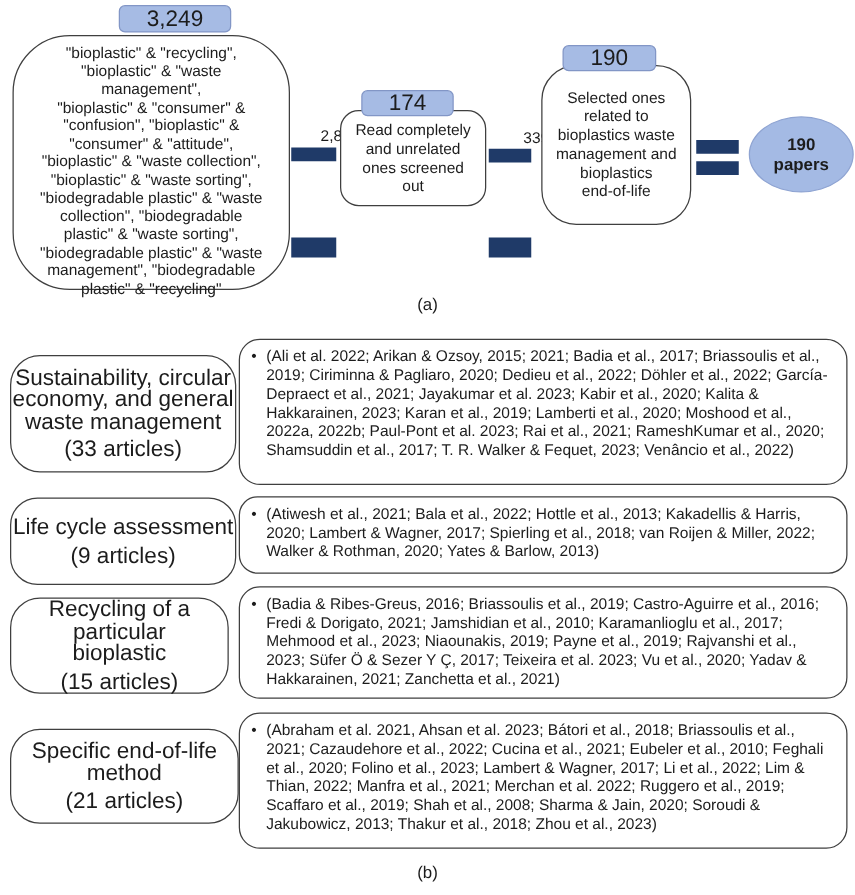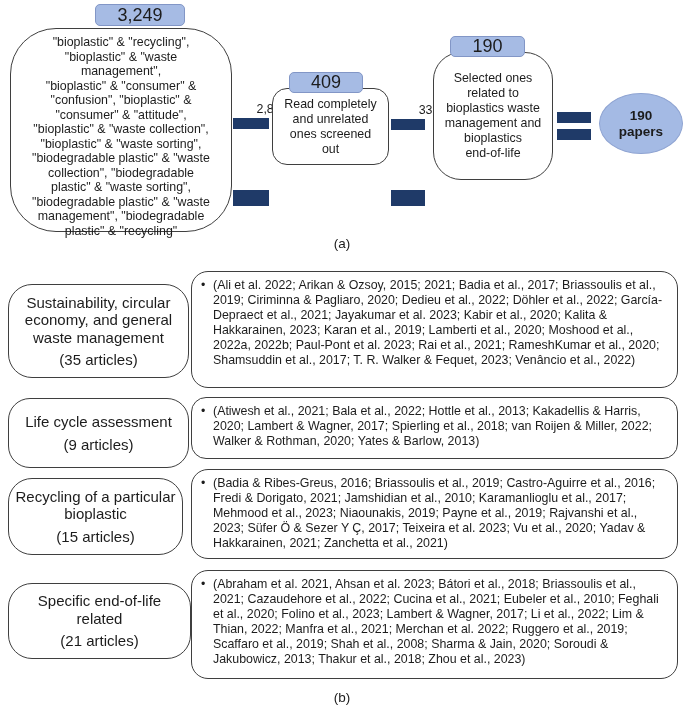--- a/index.html
+++ b/index.html
@@ -16,21 +16,21 @@
   .dash{position:absolute;background:var(--dash-navy);}
   .pre{white-space:pre-line;}
   .ctr{text-align:center;}
   .vctr{display:flex;align-items:center;justify-content:center;flex-direction:column;}
   .flowlabel{position:absolute;font-size:12.4px;text-align:center;margin-left:21px;}
   .searchtext{font-size:12.4px;line-height:14.5px;padding-top:6px;}
   .boxtext{font-size:12.4px;line-height:15px;}
   .ellipse{position:absolute;background:var(--ellipse-fill);border:1px solid var(--ellipse-border);
            border-radius:50%;display:flex;align-items:center;justify-content:center;
            font-weight:bold;font-size:13.5px;line-height:16px;text-align:center;}
-  .catbox{gap:5px;font-size:15px;line-height:17.5px;text-align:center;}
+  .catbox{gap:5px;font-size:18px;line-height:17.5px;text-align:center;}
   .refbox{display:flex;align-items:flex-start;padding:6px 9px 0 9px;
           font-size:12.4px;line-height:14.9px;text-align:left;}
   .bullet{flex:0 0 12px;font-size:12.4px;}
   .panelabel{position:absolute;left:0;width:684px;text-align:center;font-size:13.5px;}
 </style>
 </head>
 <body>
 
 <div class="fig">
 
@@ -50,21 +50,21 @@
 plastic" &amp; "waste sorting",
 "biodegradable plastic" &amp; "waste
 management", "biodegradable
 plastic" &amp; "recycling"</div>
   </div>
 
   <div class="flowlabel" style="left:230px;top:102px;width:42px;">2,840</div>
   <div class="dash" style="left:233px;top:118px;width:36px;height:11px;"></div>
   <div class="dash" style="left:233px;top:190px;width:36px;height:16px;"></div>
 
-  <div class="badge" style="left:289px;top:72px;width:74px;height:21px;">409</div>
+  <div class="badge" style="left:289px;top:72px;width:74px;height:21px;">174</div>
   <div class="rbox vctr" style="left:272px;top:88px;width:117px;height:77px;border-radius:15px;">
     <div class="pre ctr boxtext">Read completely
 and unrelated
 ones screened
 out</div>
   </div>
 
   <div class="flowlabel" style="left:389px;top:103px;width:38px;">339</div>
   <div class="dash" style="left:391px;top:119px;width:34px;height:11px;"></div>
   <div class="dash" style="left:391px;top:190px;width:34px;height:16px;"></div>
@@ -84,21 +84,21 @@
 
   <div class="ellipse pre" style="left:599px;top:93px;width:82px;height:59px;">190
 papers</div>
 
   <div class="panelabel" style="top:236px;">(a)</div>
 
   <div class="rbox vctr catbox" style="left:8px;top:284px;width:181px;height:94px;border-radius:24px;">
     <div class="pre ctr">Sustainability, circular
 economy, and general
 waste management</div>
-    <div>(35 articles)</div>
+    <div>(33 articles)</div>
   </div>
   <div class="rbox refbox" style="left:191px;top:271px;width:487px;height:117px;border-radius:17px;">
     <span class="bullet">•</span>
     <div>(Ali et al. 2022; Arikan &amp; Ozsoy, 2015; 2021; Badia et al., 2017; Briassoulis et al., 2019; Ciriminna &amp; Pagliaro, 2020; Dedieu et al., 2022; Döhler et al., 2022; García-Depraect et al., 2021; Jayakumar et al. 2023; Kabir et al., 2020; Kalita &amp; Hakkarainen, 2023; Karan et al., 2019; Lamberti et al., 2020; Moshood et al., 2022a, 2022b; Paul-Pont et al. 2023; Rai et al., 2021; RameshKumar et al., 2020; Shamsuddin et al., 2017; T. R. Walker &amp; Fequet, 2023; Venâncio et al., 2022)</div>
   </div>
 
   <div class="rbox vctr catbox" style="left:8px;top:398px;width:181px;height:70px;border-radius:22px;">
     <div class="pre ctr">Life cycle assessment</div>
     <div>(9 articles)</div>
   </div>
@@ -112,21 +112,21 @@
 bioplastic</div>
     <div>(15 articles)</div>
   </div>
   <div class="rbox refbox" style="left:191px;top:469px;width:487px;height:90px;border-radius:17px;">
     <span class="bullet">•</span>
     <div>(Badia &amp; Ribes-Greus, 2016; Briassoulis et al., 2019; Castro-Aguirre et al., 2016; Fredi &amp; Dorigato, 2021; Jamshidian et al., 2010; Karamanlioglu et al., 2017; Mehmood et al., 2023; Niaounakis, 2019; Payne et al., 2019; Rajvanshi et al., 2023; Süfer Ö &amp; Sezer Y Ç, 2017; Teixeira et al. 2023; Vu et al., 2020; Yadav &amp; Hakkarainen, 2021; Zanchetta et al., 2021)</div>
   </div>
 
   <div class="rbox vctr catbox" style="left:8px;top:583px;width:183px;height:76px;border-radius:24px;">
     <div class="pre ctr">Specific end-of-life
-related</div>
+method</div>
     <div>(21 articles)</div>
   </div>
   <div class="rbox refbox" style="left:191px;top:570px;width:487px;height:109px;border-radius:17px;">
     <span class="bullet">•</span>
     <div>(Abraham et al. 2021, Ahsan et al. 2023; Bátori et al., 2018; Briassoulis et al., 2021; Cazaudehore et al., 2022; Cucina et al., 2021; Eubeler et al., 2010; Feghali et al., 2020; Folino et al., 2023; Lambert &amp; Wagner, 2017; Li et al., 2022; Lim &amp; Thian, 2022; Manfra et al., 2021; Merchan et al. 2022; Ruggero et al., 2019; Scaffaro et al., 2019; Shah et al., 2008; Sharma &amp; Jain, 2020; Soroudi &amp; Jakubowicz, 2013; Thakur et al., 2018; Zhou et al., 2023)</div>
   </div>
 
   <div class="panelabel" style="top:690px;">(b)</div>
 
 </div>

